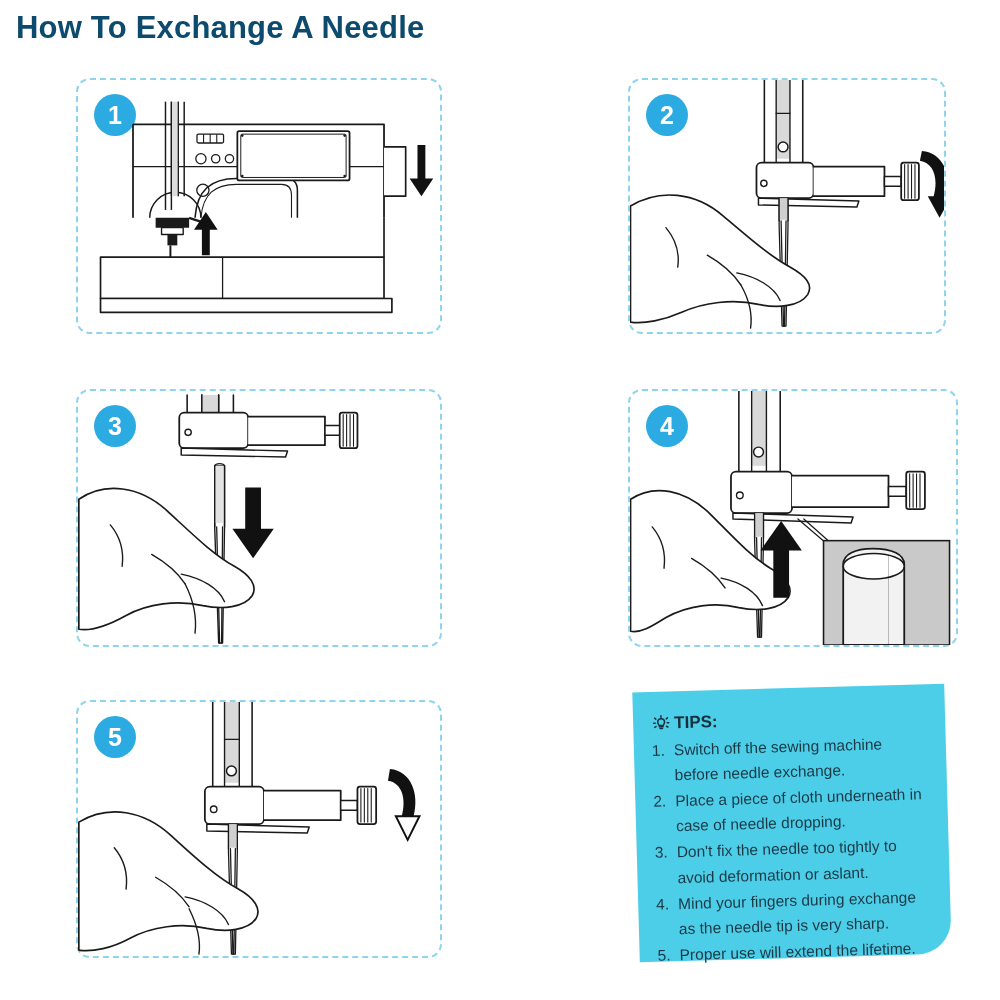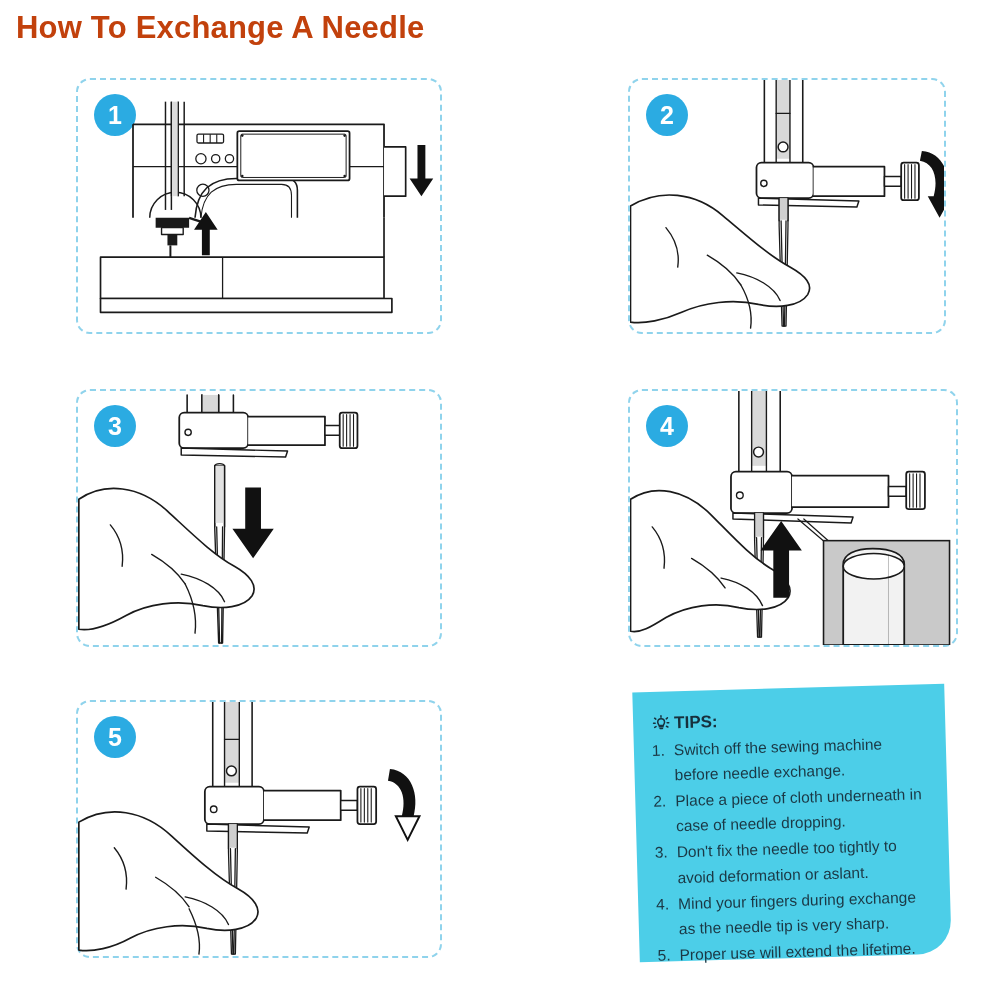--- a/index.html
+++ b/index.html
@@ -6,21 +6,21 @@
   body{
     width:1000px;height:1000px;
     background:#ffffff;
     font-family:"Liberation Sans", sans-serif;
     overflow:hidden;
     position:relative;
   }
   #page-title{
     position:absolute;left:16px;top:10px;
     font-size:31px;font-weight:bold;
-    color:#c2410c;
+    color:#0c4a6e;
     letter-spacing:0.2px;
     white-space:nowrap;
   }
   .panel{
     position:absolute;
     border:2px dashed #8FD3EC;
     border-radius:14px;
     background:#ffffff;
     box-sizing:border-box;
   }

